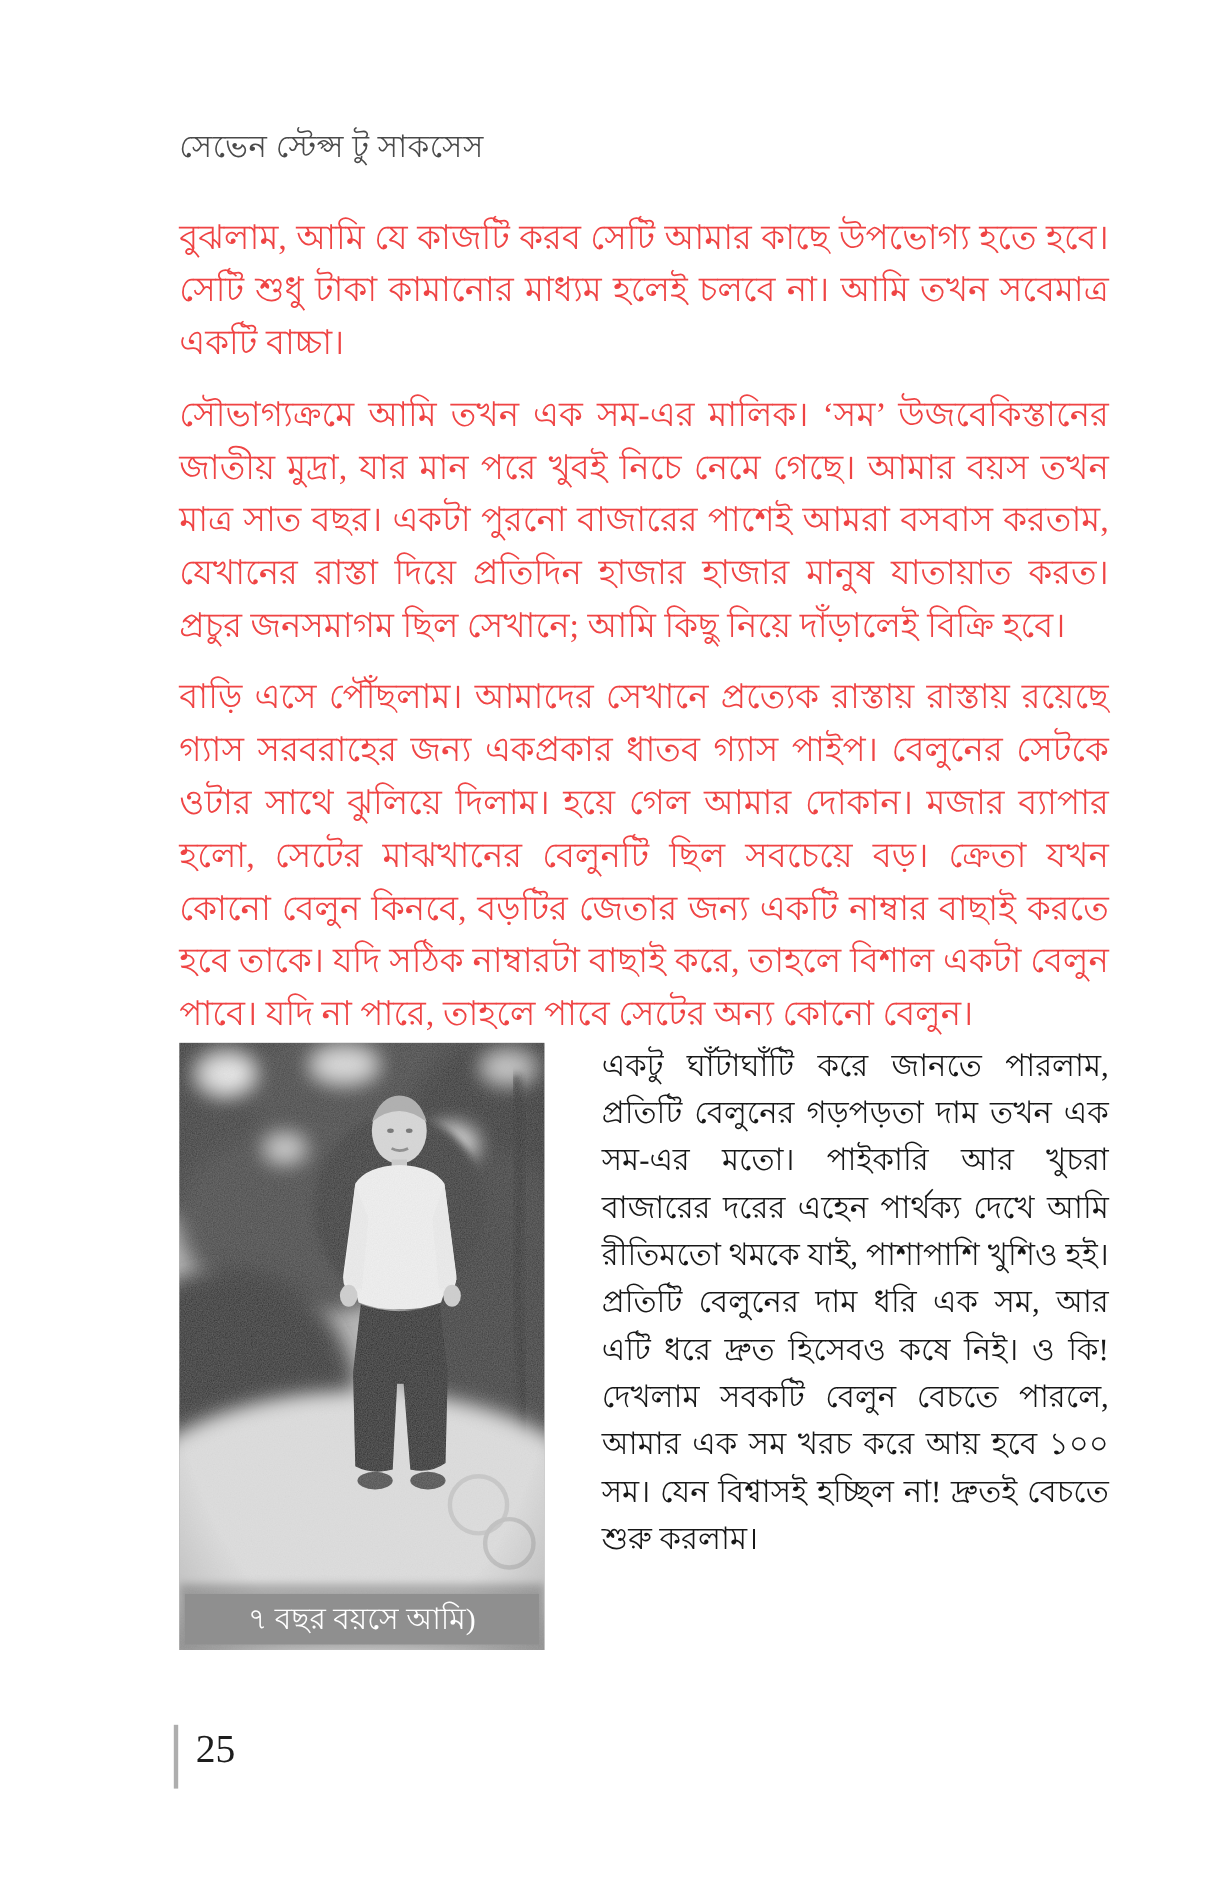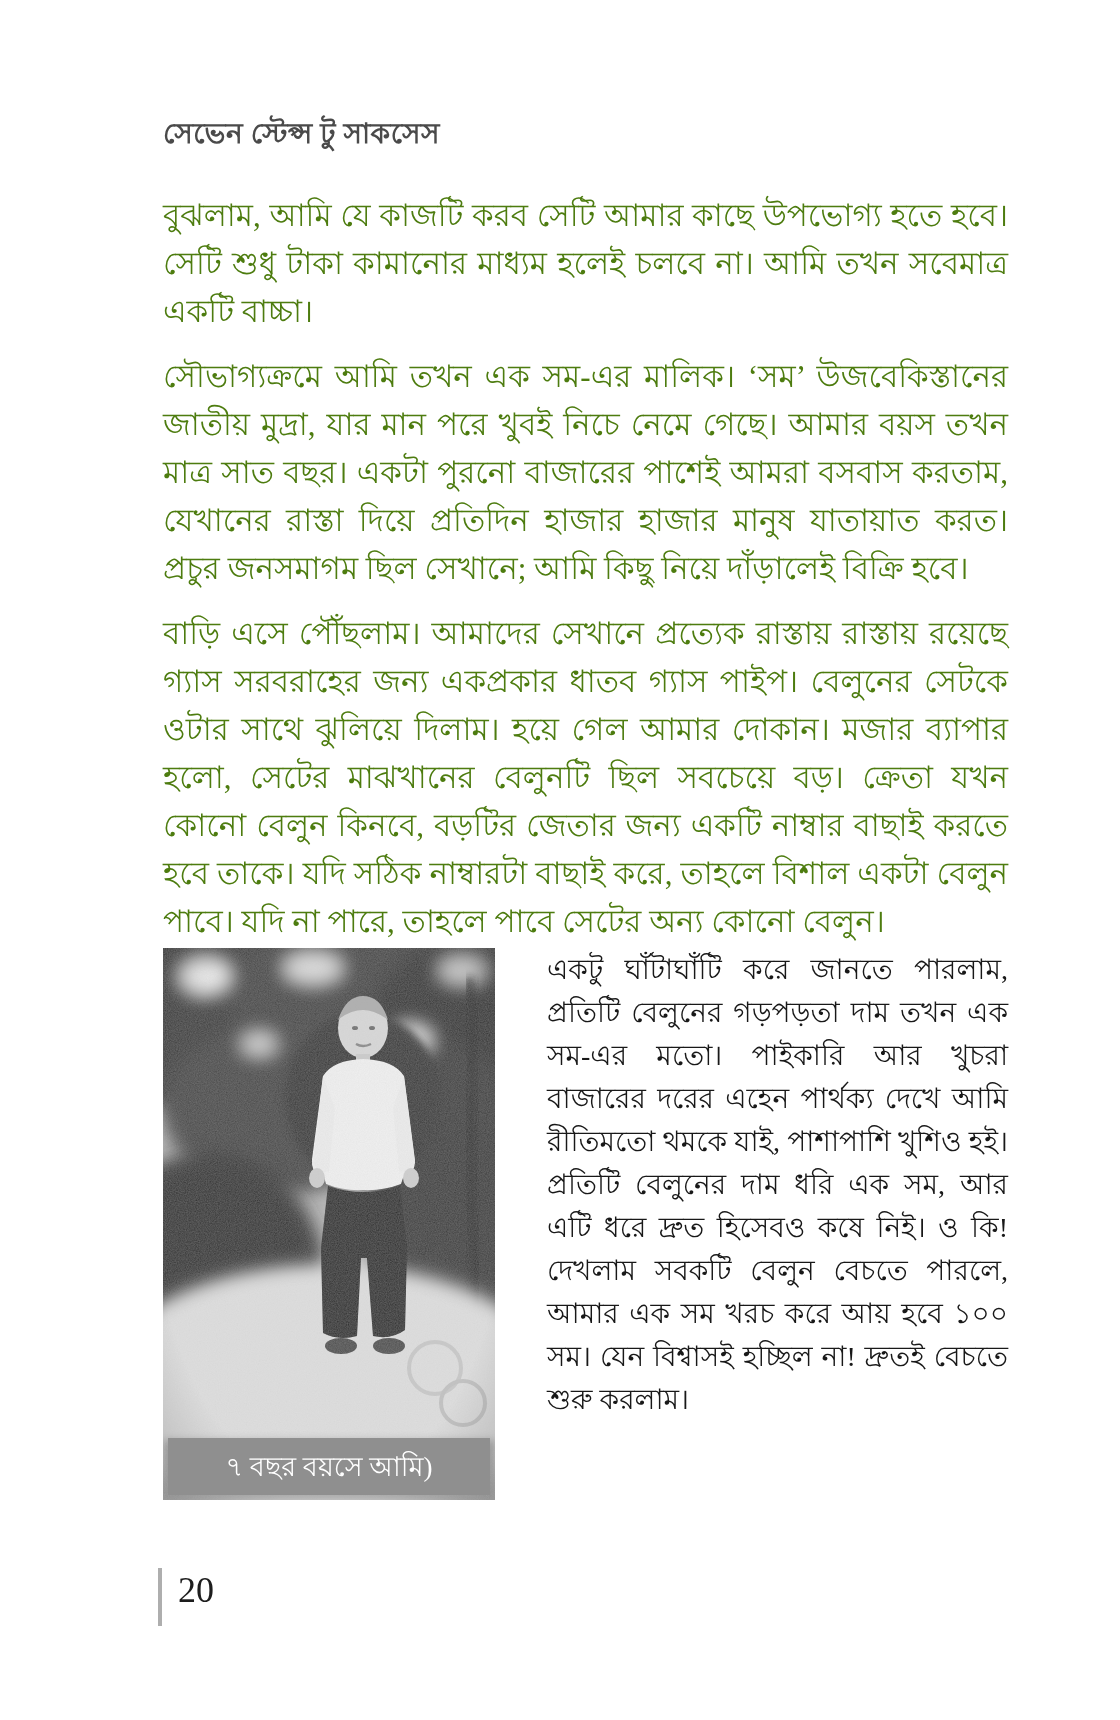--- a/index.html
+++ b/index.html
@@ -14,28 +14,27 @@
     position: absolute; inset: 0;
     background: #ffffff;
   }
   
   .running-header {
     position: absolute;
     left: 163px; top: 112px;
     font-size: 28px;
     color: #4a4a4a;
     letter-spacing: 0.5px;
-    font-weight: bold;
   }
   
   .body-text {
     position: absolute;
     left: 163px; top: 192px;
     width: 845px;
-    color: #4d7c0f;
+    color: #ef4444;
   }
   .body-text p {
     font-size: 31px;
     line-height: 48px;
     text-align: justify;
     margin-bottom: 17px;
   }
   
   .photo-row {
     position: absolute;
@@ -49,21 +48,21 @@
     position: relative;
     width: 332px; height: 552px;
     flex: none;
     background: #9a9a9a;
     overflow: hidden;
   }
   figure.photo svg { display: block; width: 100%; height: 100%; }
   .photo-caption-band {
     position: absolute;
     left: 5px; right: 5px; bottom: 5px;
-    height: 57px;
+    height: 46px;
     background: #8f8f8f;
     display: flex;
     align-items: center;
     justify-content: center;
   }
   .photo-caption-band span {
     color: #ffffff;
     font-size: 27px;
     line-height: 42px;
     white-space: nowrap;
@@ -200,16 +199,16 @@
       <figcaption class="photo-caption-band">
         <span>৭ বছর বয়সে আমি)</span>
       </figcaption>
     </figure>
 
     <p class="side-paragraph">একটু ঘাঁটাঘাঁটি করে জানতে পারলাম, প্রতিটি বেলুনের গড়পড়তা দাম তখন এক সম-এর মতো। পাইকারি আর খুচরা বাজারের দরের এহেন পার্থক্য দেখে আমি রীতিমতো থমকে যাই, পাশাপাশি খুশিও হই। প্রতিটি বেলুনের দাম ধরি এক সম, আর এটি ধরে দ্রুত হিসেবও কষে নিই। ও কি! দেখলাম সবকটি বেলুন বেচতে পারলে, আমার এক সম খরচ করে আয় হবে ১০০ সম। যেন বিশ্বাসই হচ্ছিল না! দ্রুতই বেচতে শুরু করলাম।</p>
   </div>
 
   <div class="folio">
     <div class="folio-rule"></div>
-    <div class="folio-number">20</div>
+    <div class="folio-number">25</div>
   </div>
 
 </div>
 
 </body></html>

